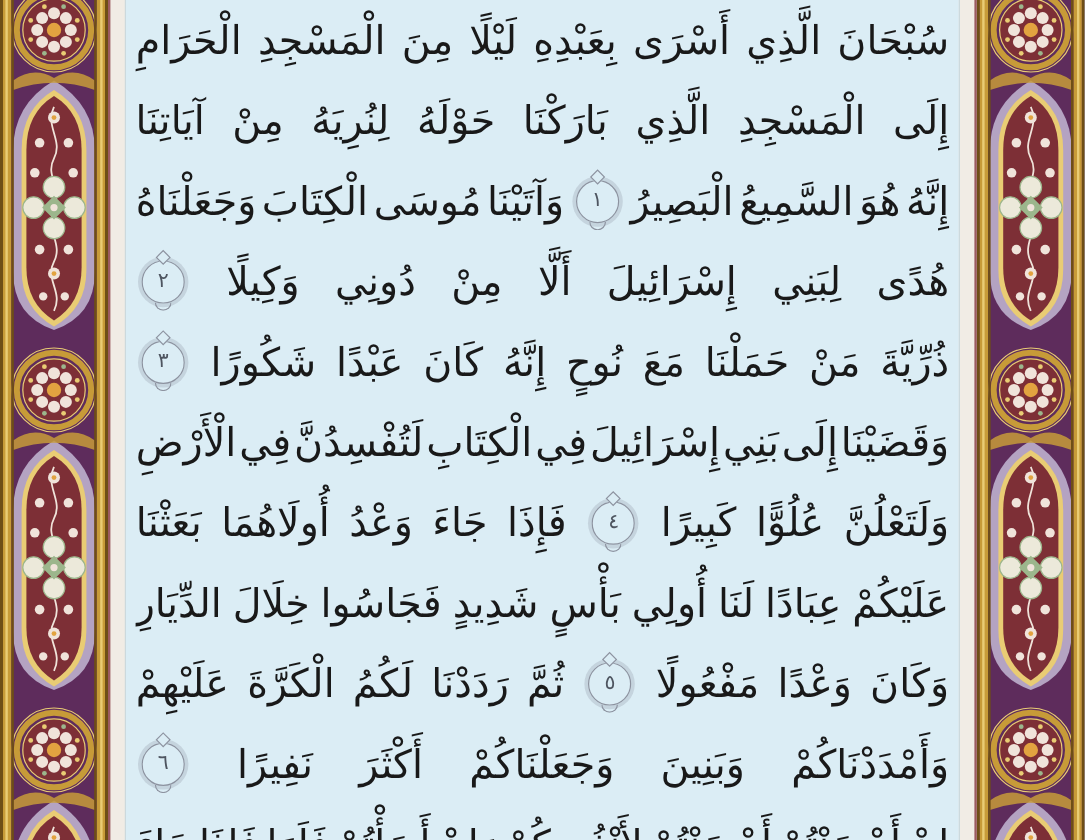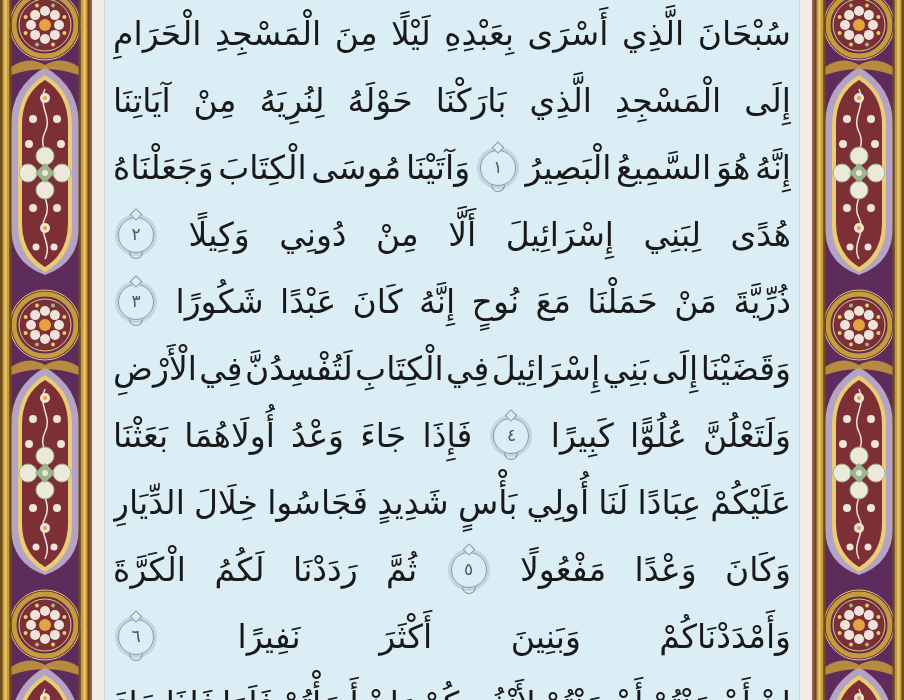--- a/index.html
+++ b/index.html
@@ -251,24 +251,26 @@
         <span class="w">وَكَانَ</span>
         <span class="w">وَعْدًا</span>
         <span class="w">مَفْعُولًا</span>
         <span class="ayah-marker">
           <span class="ayah-digit">٥</span>
         </span>
         <span class="w">ثُمَّ</span>
         <span class="w">رَدَدْنَا</span>
         <span class="w">لَكُمُ</span>
         <span class="w">الْكَرَّةَ</span>
+        <span class="w">عَلَيْهِمْ</span>
       </div>
       <div class="line">
         <span class="w">وَأَمْدَدْنَاكُمْ</span>
         <span class="w">وَبَنِينَ</span>
+        <span class="w">وَجَعَلْنَاكُمْ</span>
         <span class="w">أَكْثَرَ</span>
         <span class="w">نَفِيرًا</span>
         <span class="ayah-marker">
           <span class="ayah-digit">٦</span>
         </span>
       </div>
       <div class="line">
         <span class="w">إِنْ</span>
         <span class="w">أَحْسَنْتُمْ</span>
         <span class="w">أَحْسَنْتُمْ</span>

